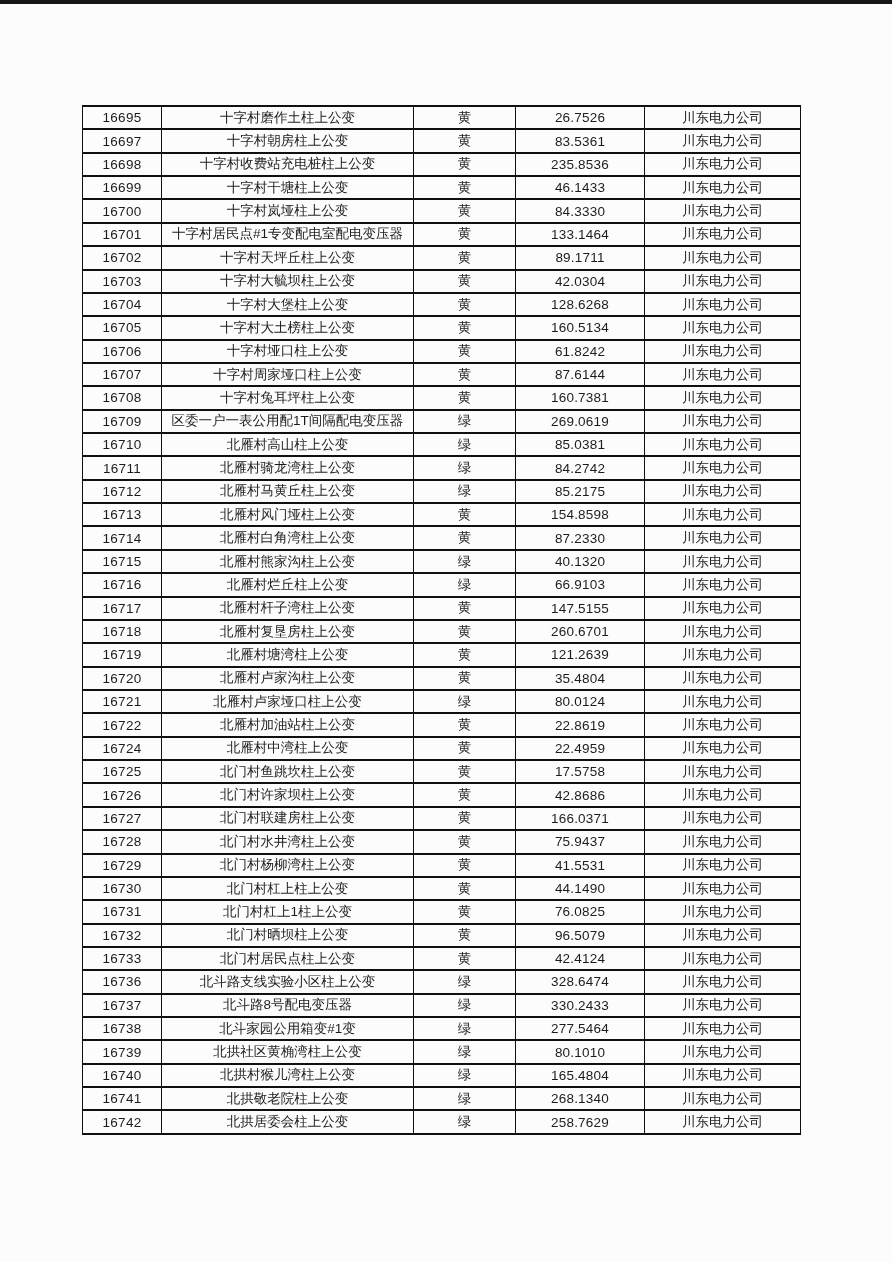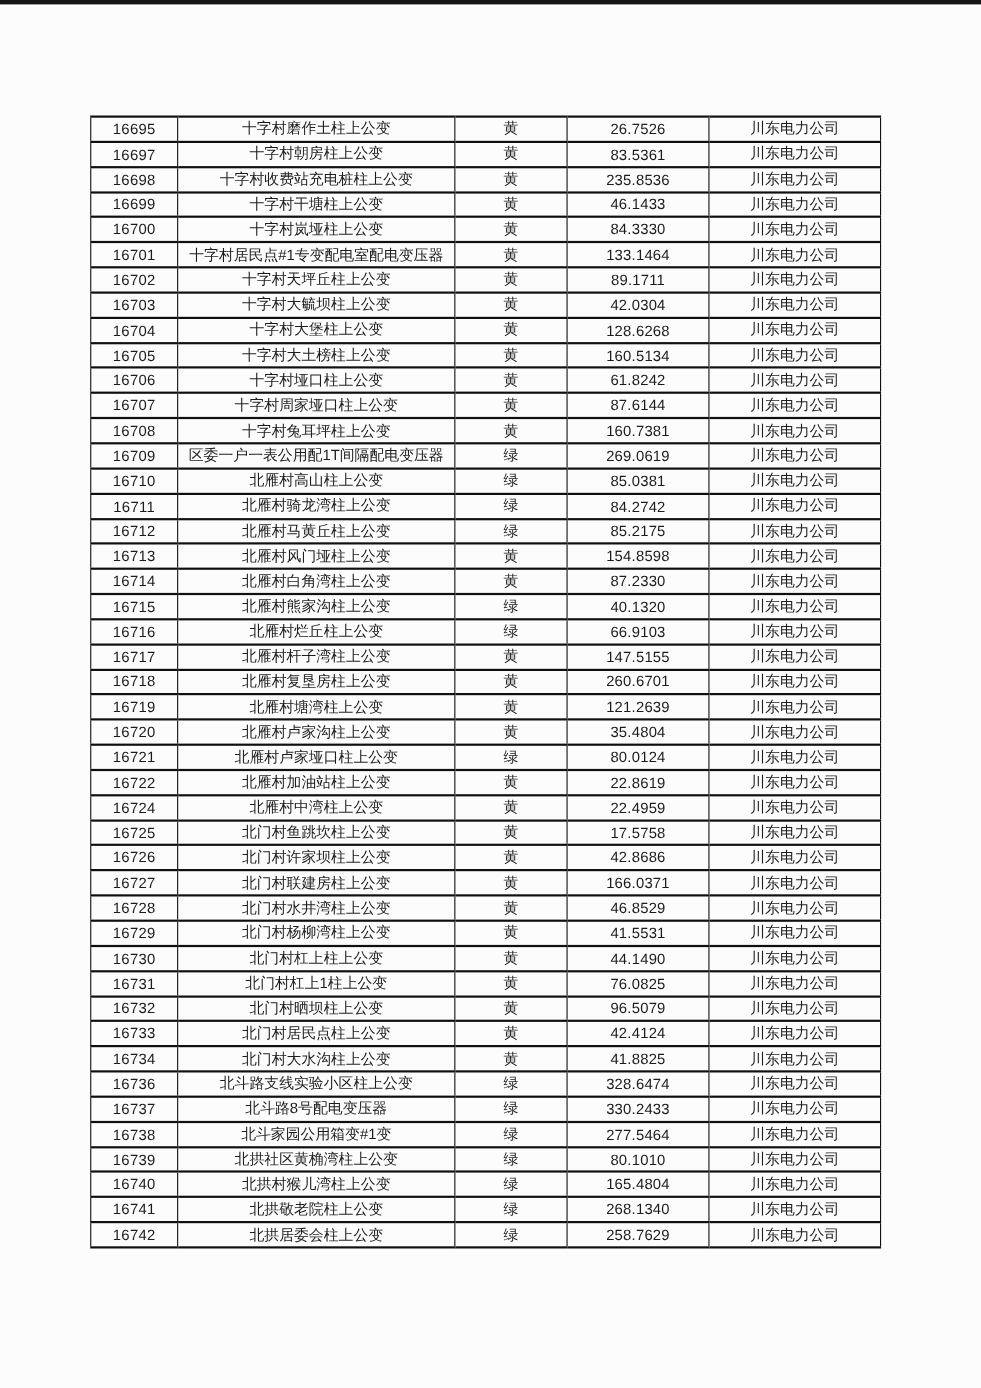--- a/index.html
+++ b/index.html
@@ -264,21 +264,21 @@
         <td class="col-id">16727</td>
         <td class="col-name">北门村联建房柱上公变</td>
         <td class="col-status">黄</td>
         <td class="col-load">166.0371</td>
         <td class="col-company">川东电力公司</td>
       </tr>
       <tr>
         <td class="col-id">16728</td>
         <td class="col-name">北门村水井湾柱上公变</td>
         <td class="col-status">黄</td>
-        <td class="col-load">46.8529</td>
+        <td class="col-load">75.9437</td>
         <td class="col-company">川东电力公司</td>
       </tr>
       <tr>
         <td class="col-id">16729</td>
         <td class="col-name">北门村杨柳湾柱上公变</td>
         <td class="col-status">黄</td>
         <td class="col-load">41.5531</td>
         <td class="col-company">川东电力公司</td>
       </tr>
       <tr>
@@ -300,27 +300,20 @@
         <td class="col-name">北门村晒坝柱上公变</td>
         <td class="col-status">黄</td>
         <td class="col-load">96.5079</td>
         <td class="col-company">川东电力公司</td>
       </tr>
       <tr>
         <td class="col-id">16733</td>
         <td class="col-name">北门村居民点柱上公变</td>
         <td class="col-status">黄</td>
         <td class="col-load">42.4124</td>
-        <td class="col-company">川东电力公司</td>
-      </tr>
-      <tr>
-        <td class="col-id">16734</td>
-        <td class="col-name">北门村大水沟柱上公变</td>
-        <td class="col-status">黄</td>
-        <td class="col-load">41.8825</td>
         <td class="col-company">川东电力公司</td>
       </tr>
       <tr>
         <td class="col-id">16736</td>
         <td class="col-name">北斗路支线实验小区柱上公变</td>
         <td class="col-status">绿</td>
         <td class="col-load">328.6474</td>
         <td class="col-company">川东电力公司</td>
       </tr>
       <tr>

